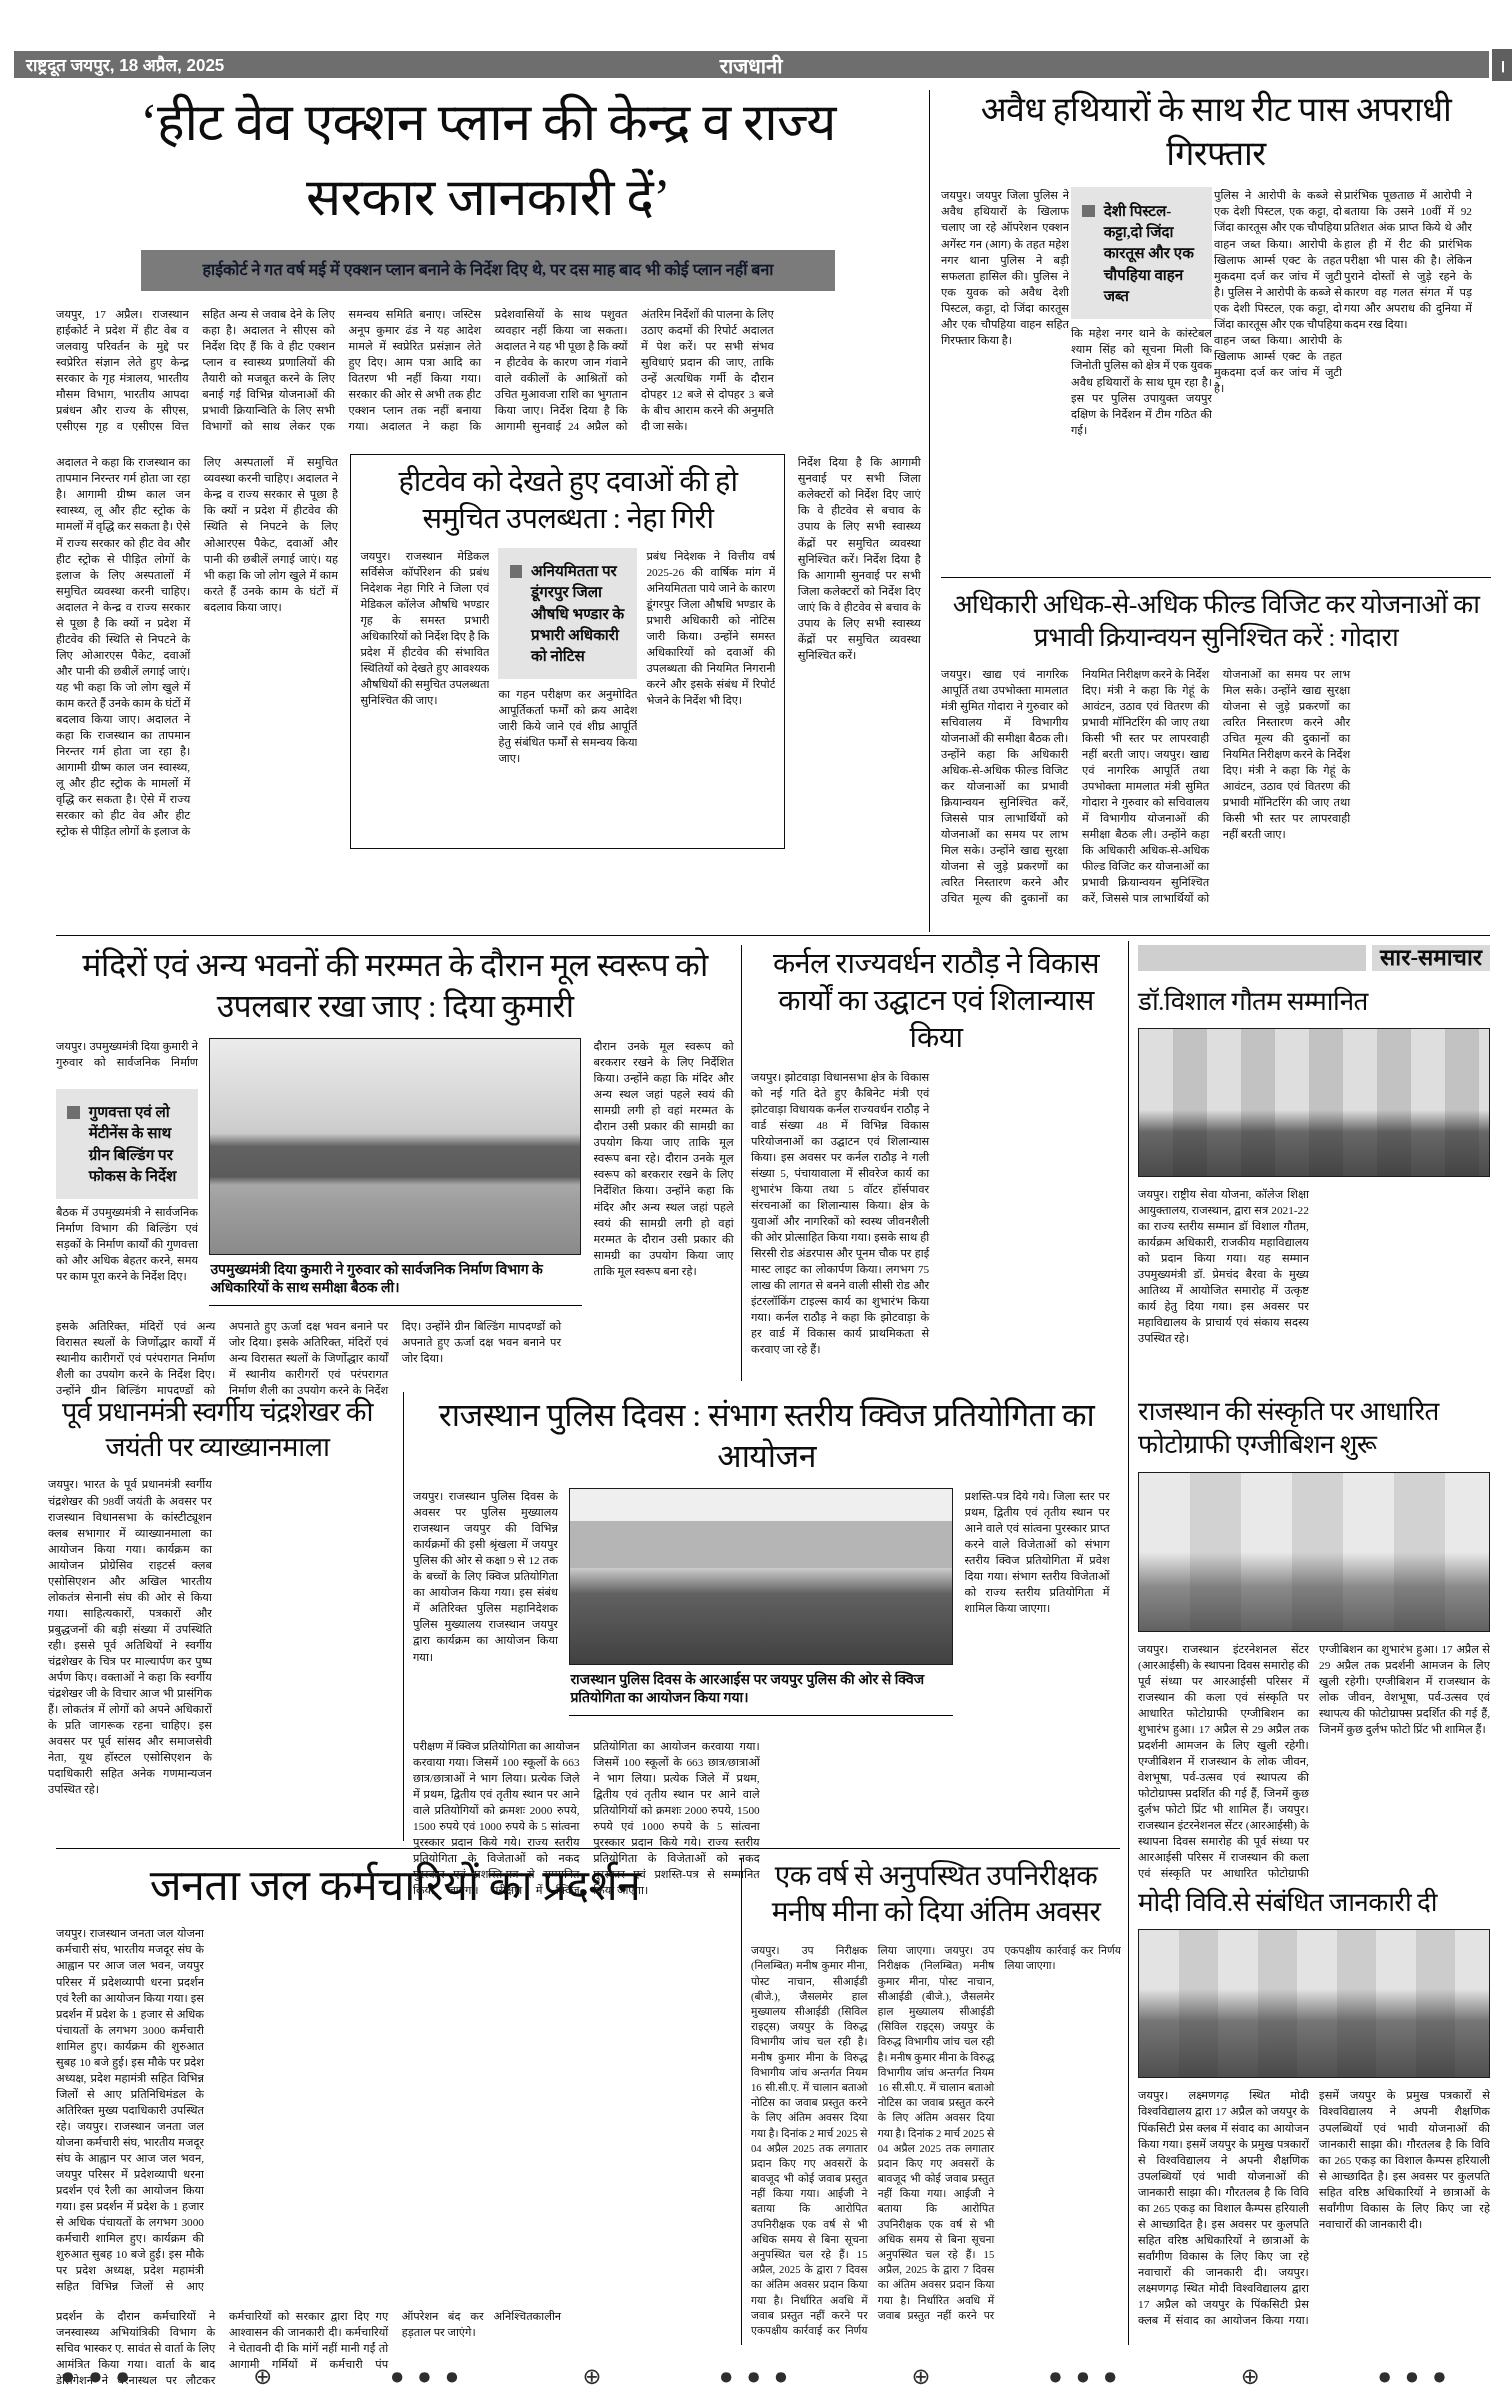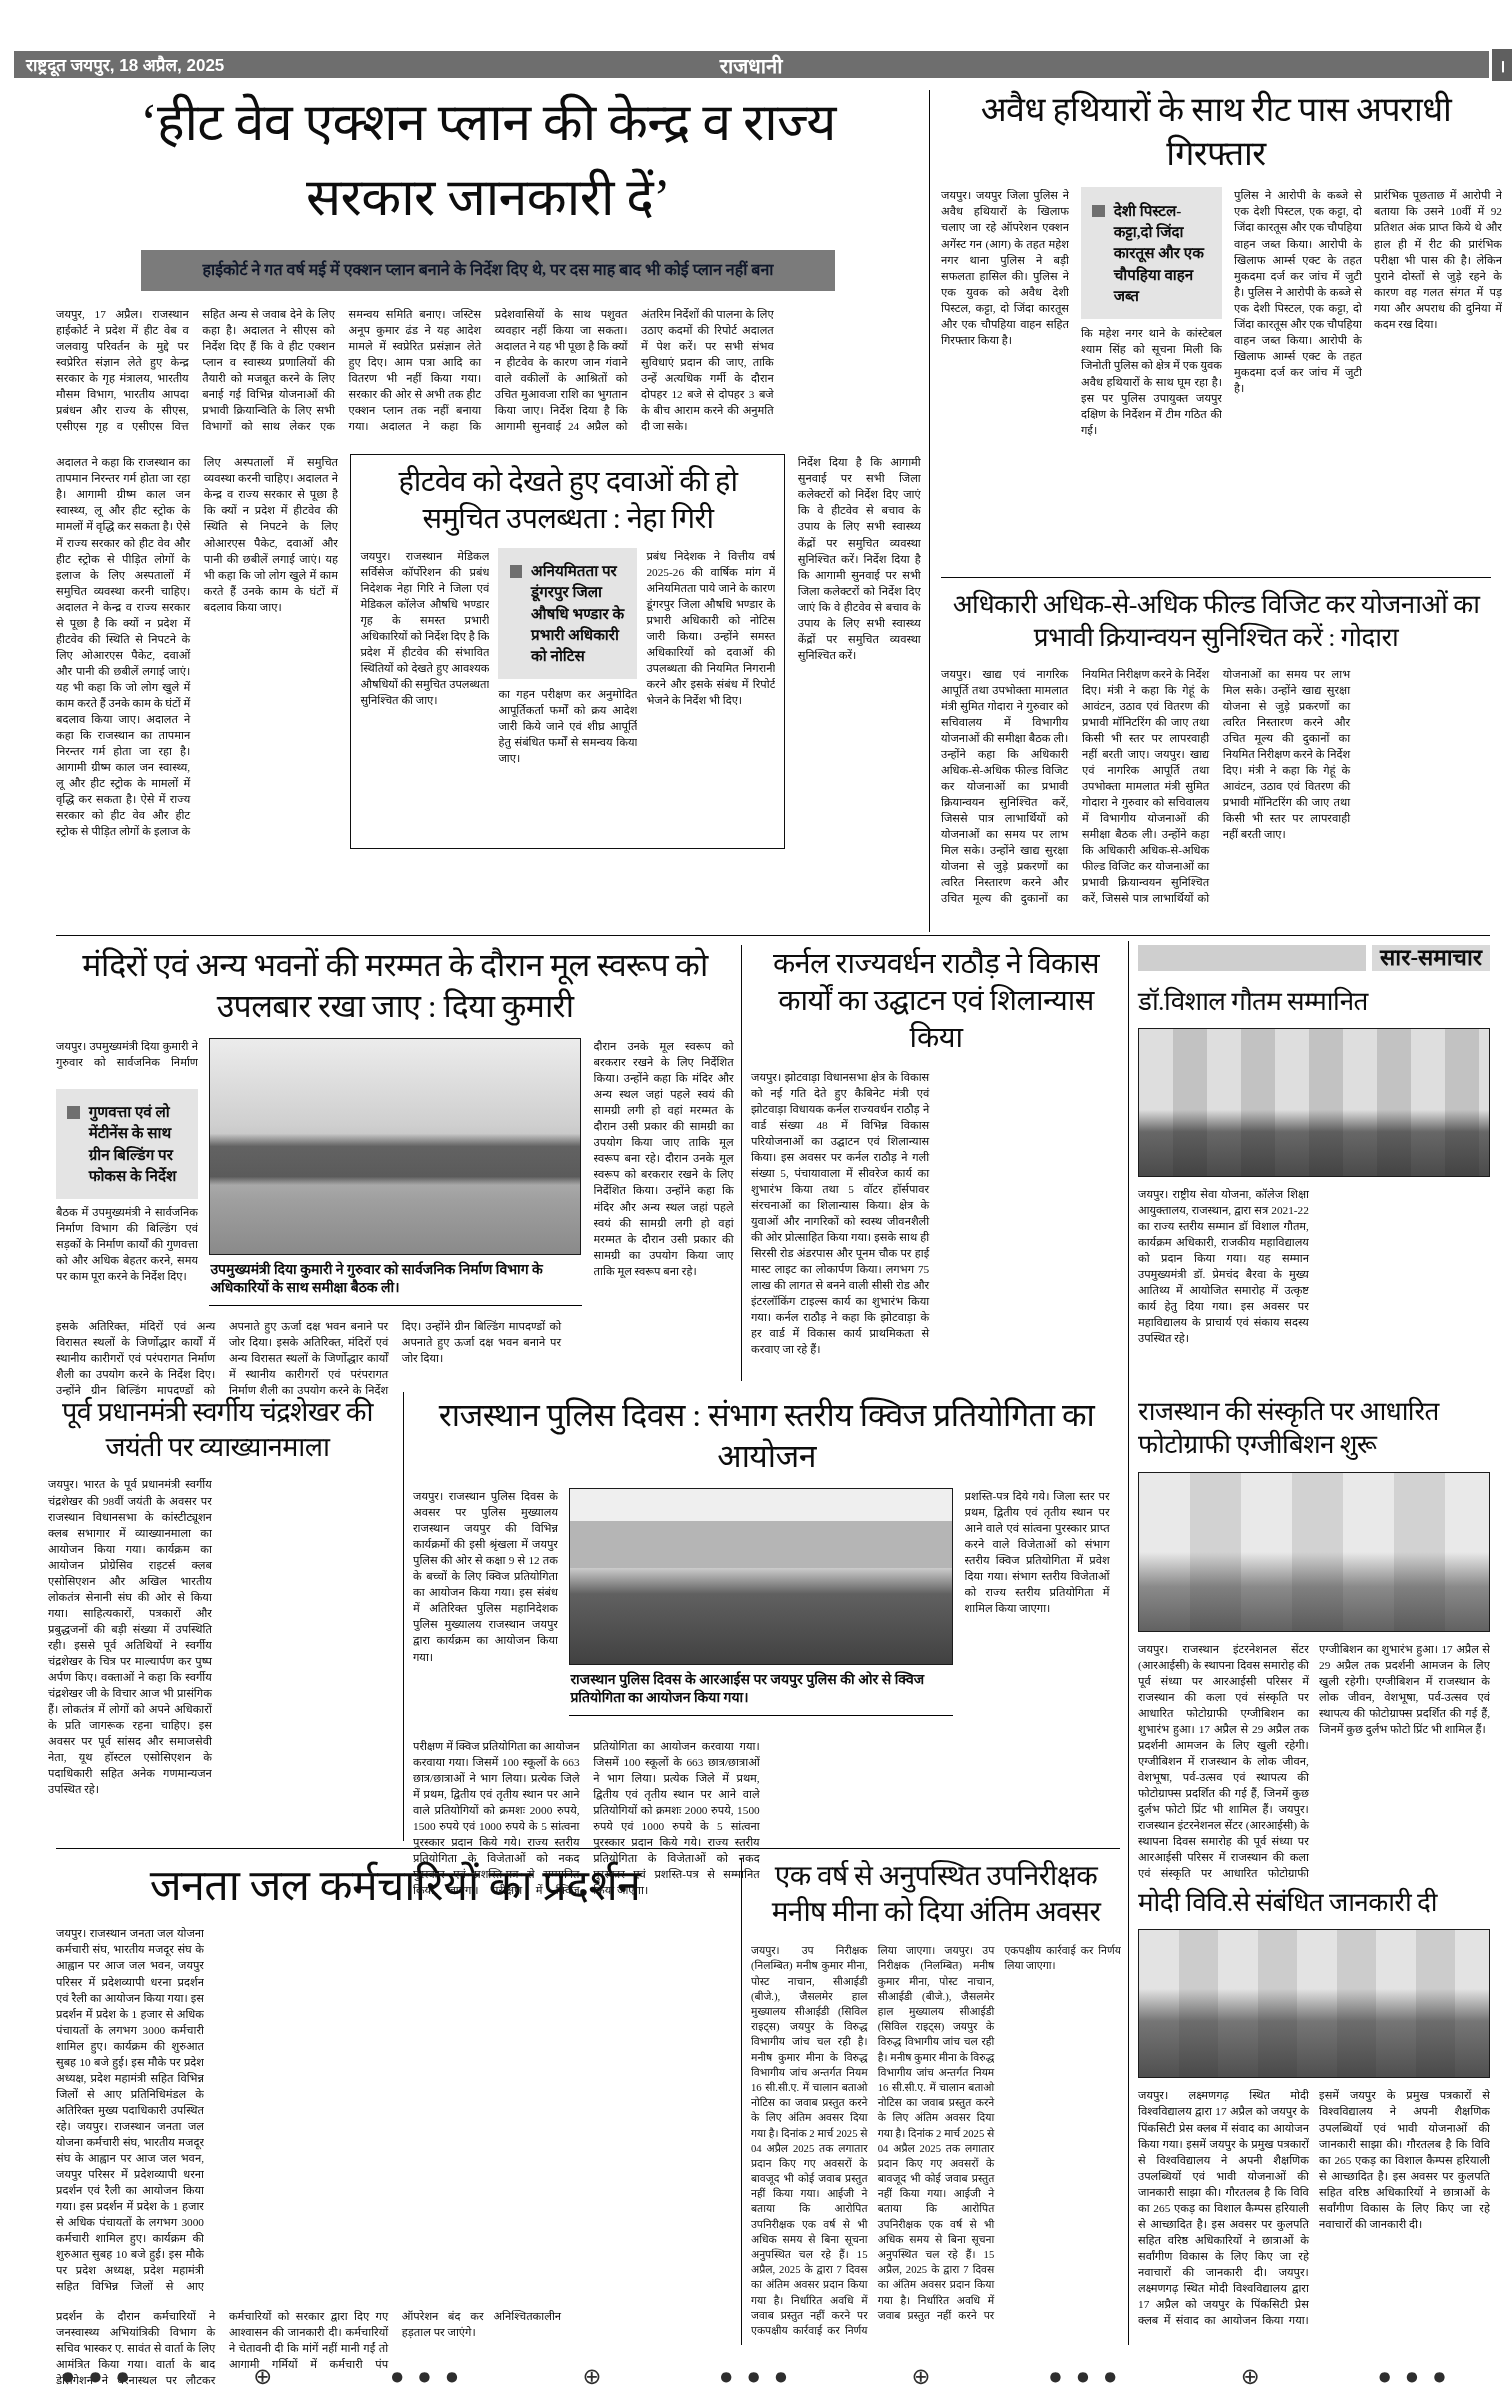--- a/index.html
+++ b/index.html
@@ -105,21 +105,21 @@
         </div>
       </div>
       <div class="body c1" style="width:123px;height:395px;flex:none;">निर्देश दिया है कि आगामी सुनवाई पर सभी जिला कलेक्टरों को निर्देश दिए जाएं कि वे हीटवेव से बचाव के उपाय के लिए सभी स्वास्थ्य केंद्रों पर समुचित व्यवस्था सुनिश्चित करें। निर्देश दिया है कि आगामी सुनवाई पर सभी जिला कलेक्टरों को निर्देश दिए जाएं कि वे हीटवेव से बचाव के उपाय के लिए सभी स्वास्थ्य केंद्रों पर समुचित व्यवस्था सुनिश्चित करें।</div>
     </div>
   </div>
 
   <div class="abs vrule" style="left:929px;top:90px;height:842px;"></div>
 
   <div class="abs" style="left:941px;top:88px;width:550px;">
     <div class="hl hl-60">अवैध हथियारों के साथ रीट पास अपराधी गिरफ्तार</div>
-    <div class="row" style="gap:12px;margin-top:12.4px;height:344px;">
+    <div class="row" style="gap:2px;margin-top:12.4px;height:344px;">
       <div class="body c1" style="width:128px;height:344px;flex:none;">जयपुर। जयपुर जिला पुलिस ने अवैध हथियारों के खिलाफ चलाए जा रहे ऑपरेशन एक्शन अगेंस्ट गन (आग) के तहत महेश नगर थाना पुलिस ने बड़ी सफलता हासिल की। पुलिस ने एक युवक को अवैध देशी पिस्टल, कट्टा, दो जिंदा कारतूस और एक चौपहिया वाहन सहित गिरफ्तार किया है।</div>
       <div style="width:141px;flex:none;">
         <div class="callout">
           <span class="sq"></span>
           <span class="ct">देशी पिस्टल-कट्टा,दो जिंदा कारतूस और एक चौपहिया वाहन जब्त</span>
         </div>
         <div class="body c1" style="height:186px;margin-top:6.8px;">कि महेश नगर थाने के कांस्टेबल श्याम सिंह को सूचना मिली कि जिनोती पुलिस को क्षेत्र में एक युवक अवैध हथियारों के साथ घूम रहा है। इस पर पुलिस उपायुक्त जयपुर दक्षिण के निर्देशन में टीम गठित की गई।</div>
       </div>
       <div class="body c1" style="width:128px;height:344px;flex:none;">पुलिस ने आरोपी के कब्जे से एक देशी पिस्टल, एक कट्टा, दो जिंदा कारतूस और एक चौपहिया वाहन जब्त किया। आरोपी के खिलाफ आर्म्स एक्ट के तहत मुकदमा दर्ज कर जांच में जुटी है। पुलिस ने आरोपी के कब्जे से एक देशी पिस्टल, एक कट्टा, दो जिंदा कारतूस और एक चौपहिया वाहन जब्त किया। आरोपी के खिलाफ आर्म्स एक्ट के तहत मुकदमा दर्ज कर जांच में जुटी है।</div>
       <div class="body c1" style="width:128px;height:344px;flex:none;">प्रारंभिक पूछताछ में आरोपी ने बताया कि उसने 10वीं में 92 प्रतिशत अंक प्राप्त किये थे और हाल ही में रीट की प्रारंभिक परीक्षा भी पास की है। लेकिन पुराने दोस्तों से जुड़े रहने के कारण वह गलत संगत में पड़ गया और अपराध की दुनिया में कदम रख दिया।</div>

